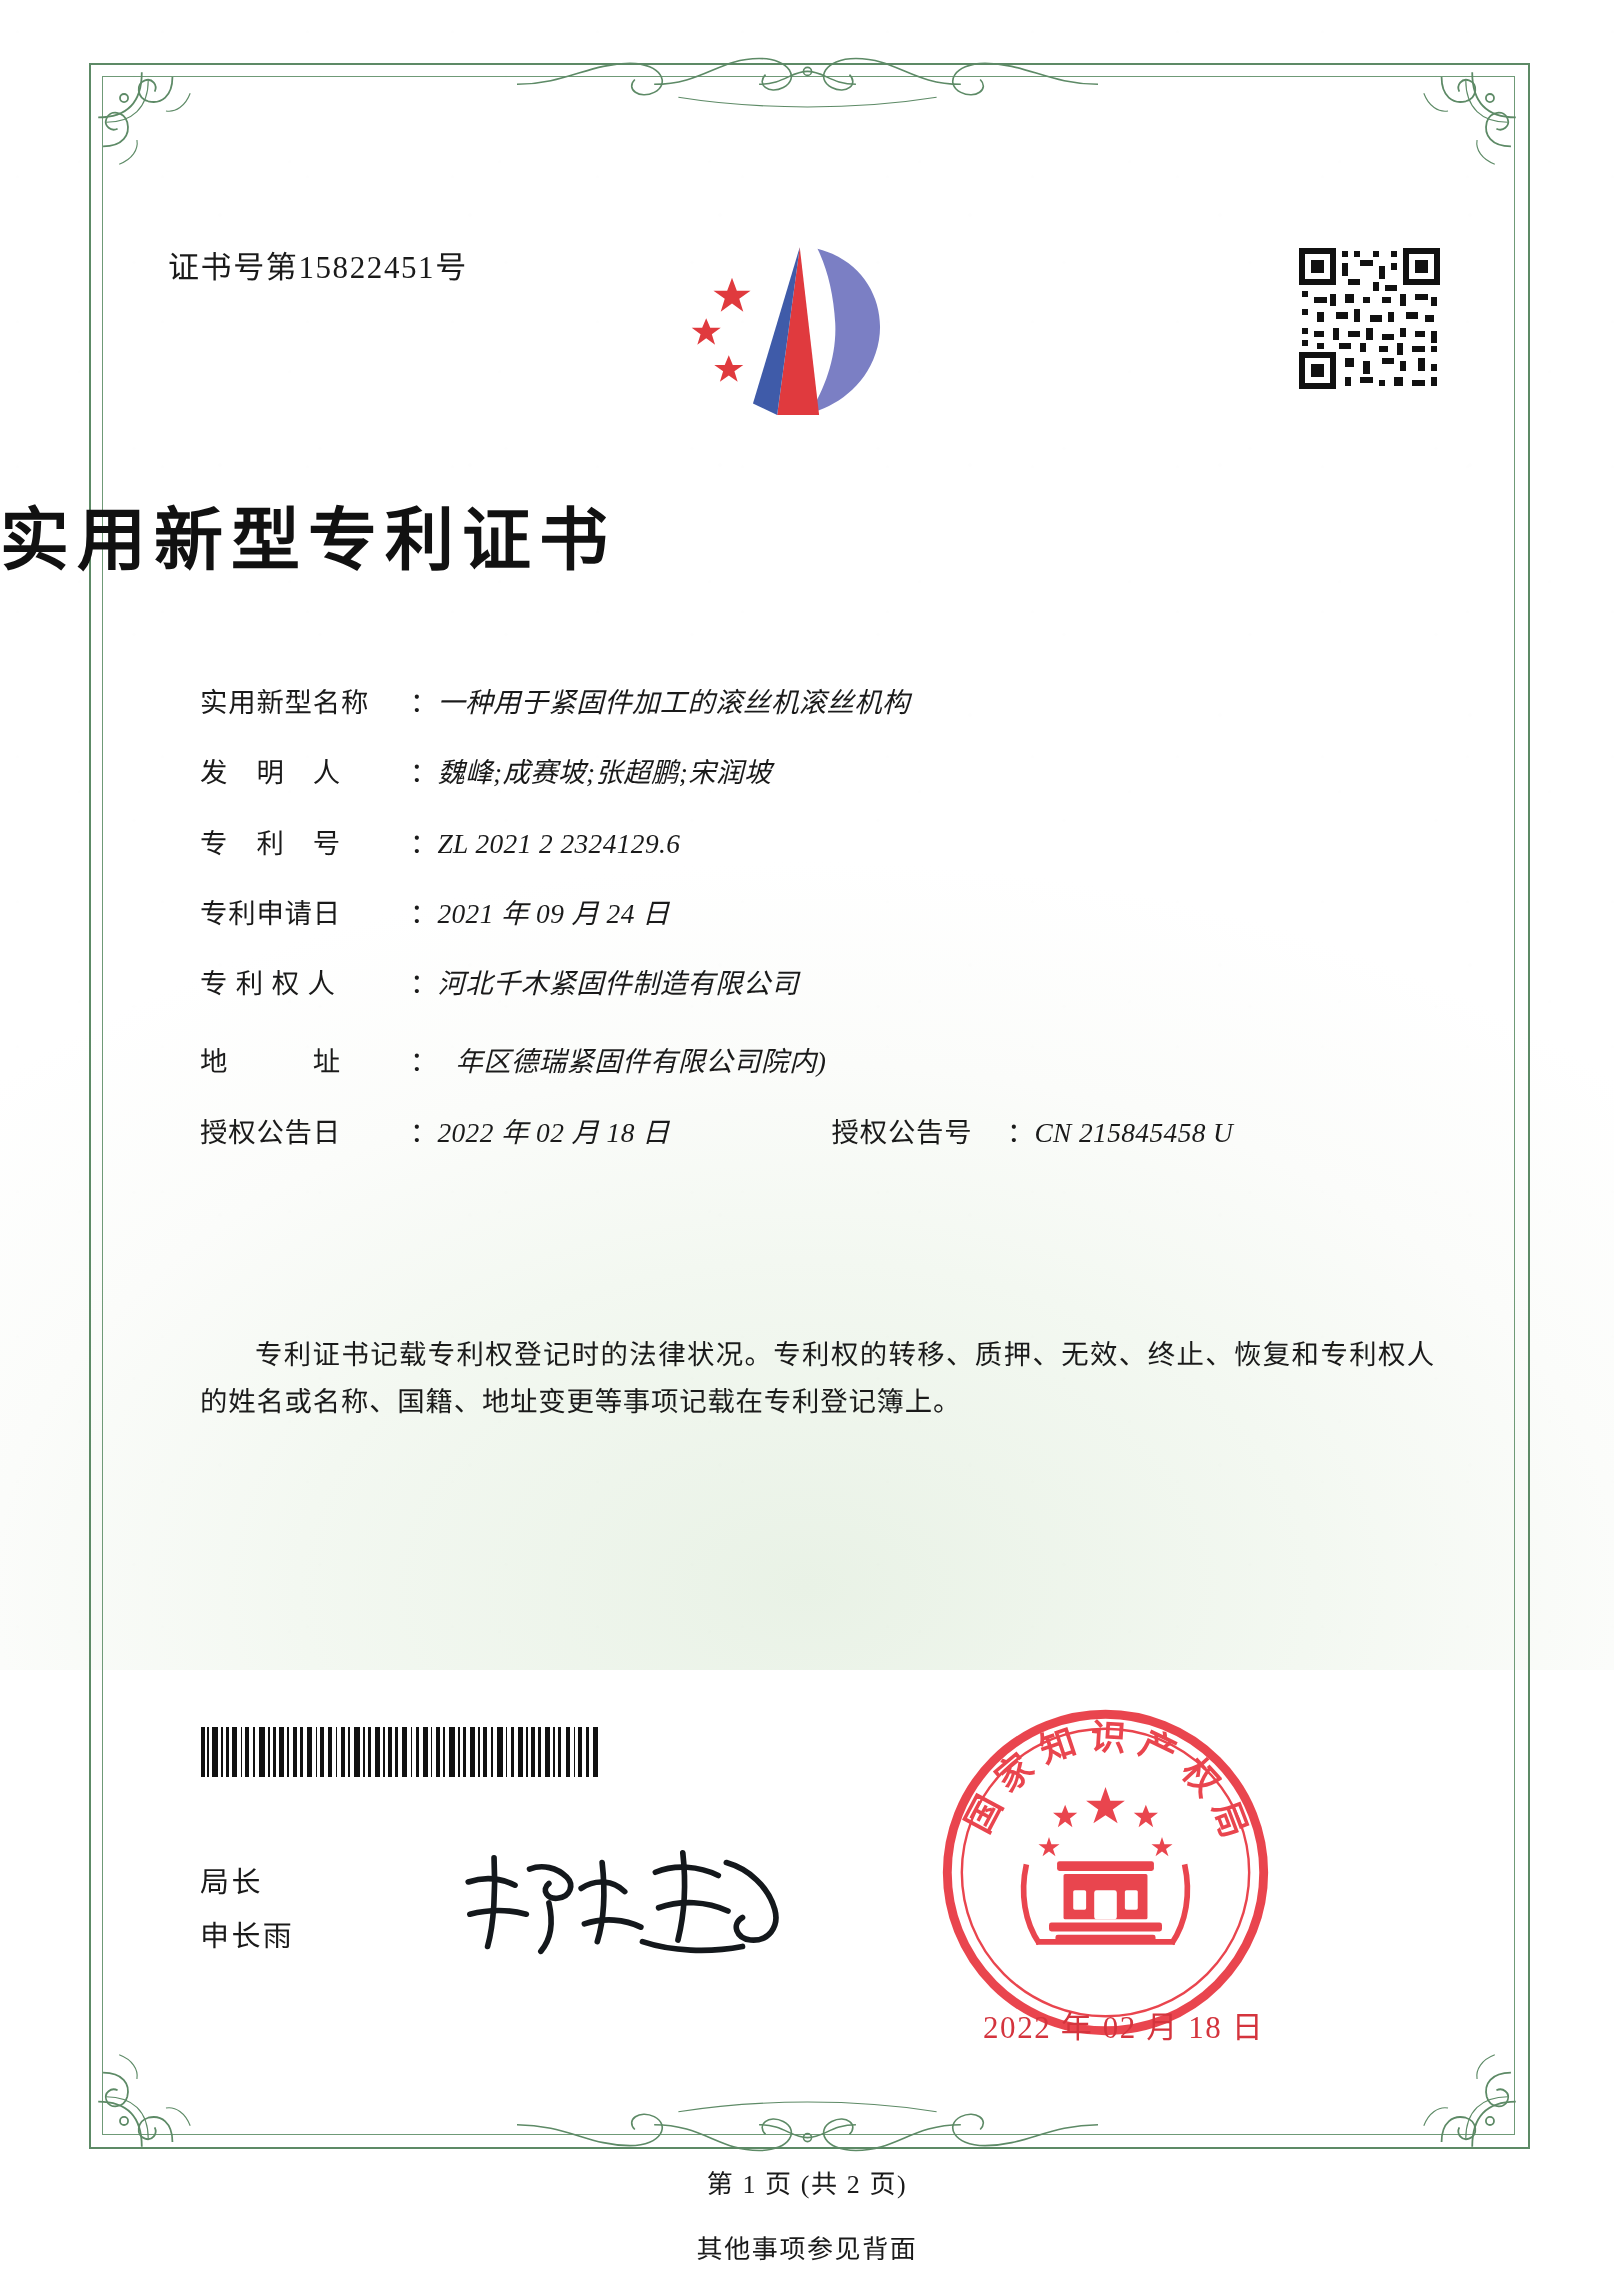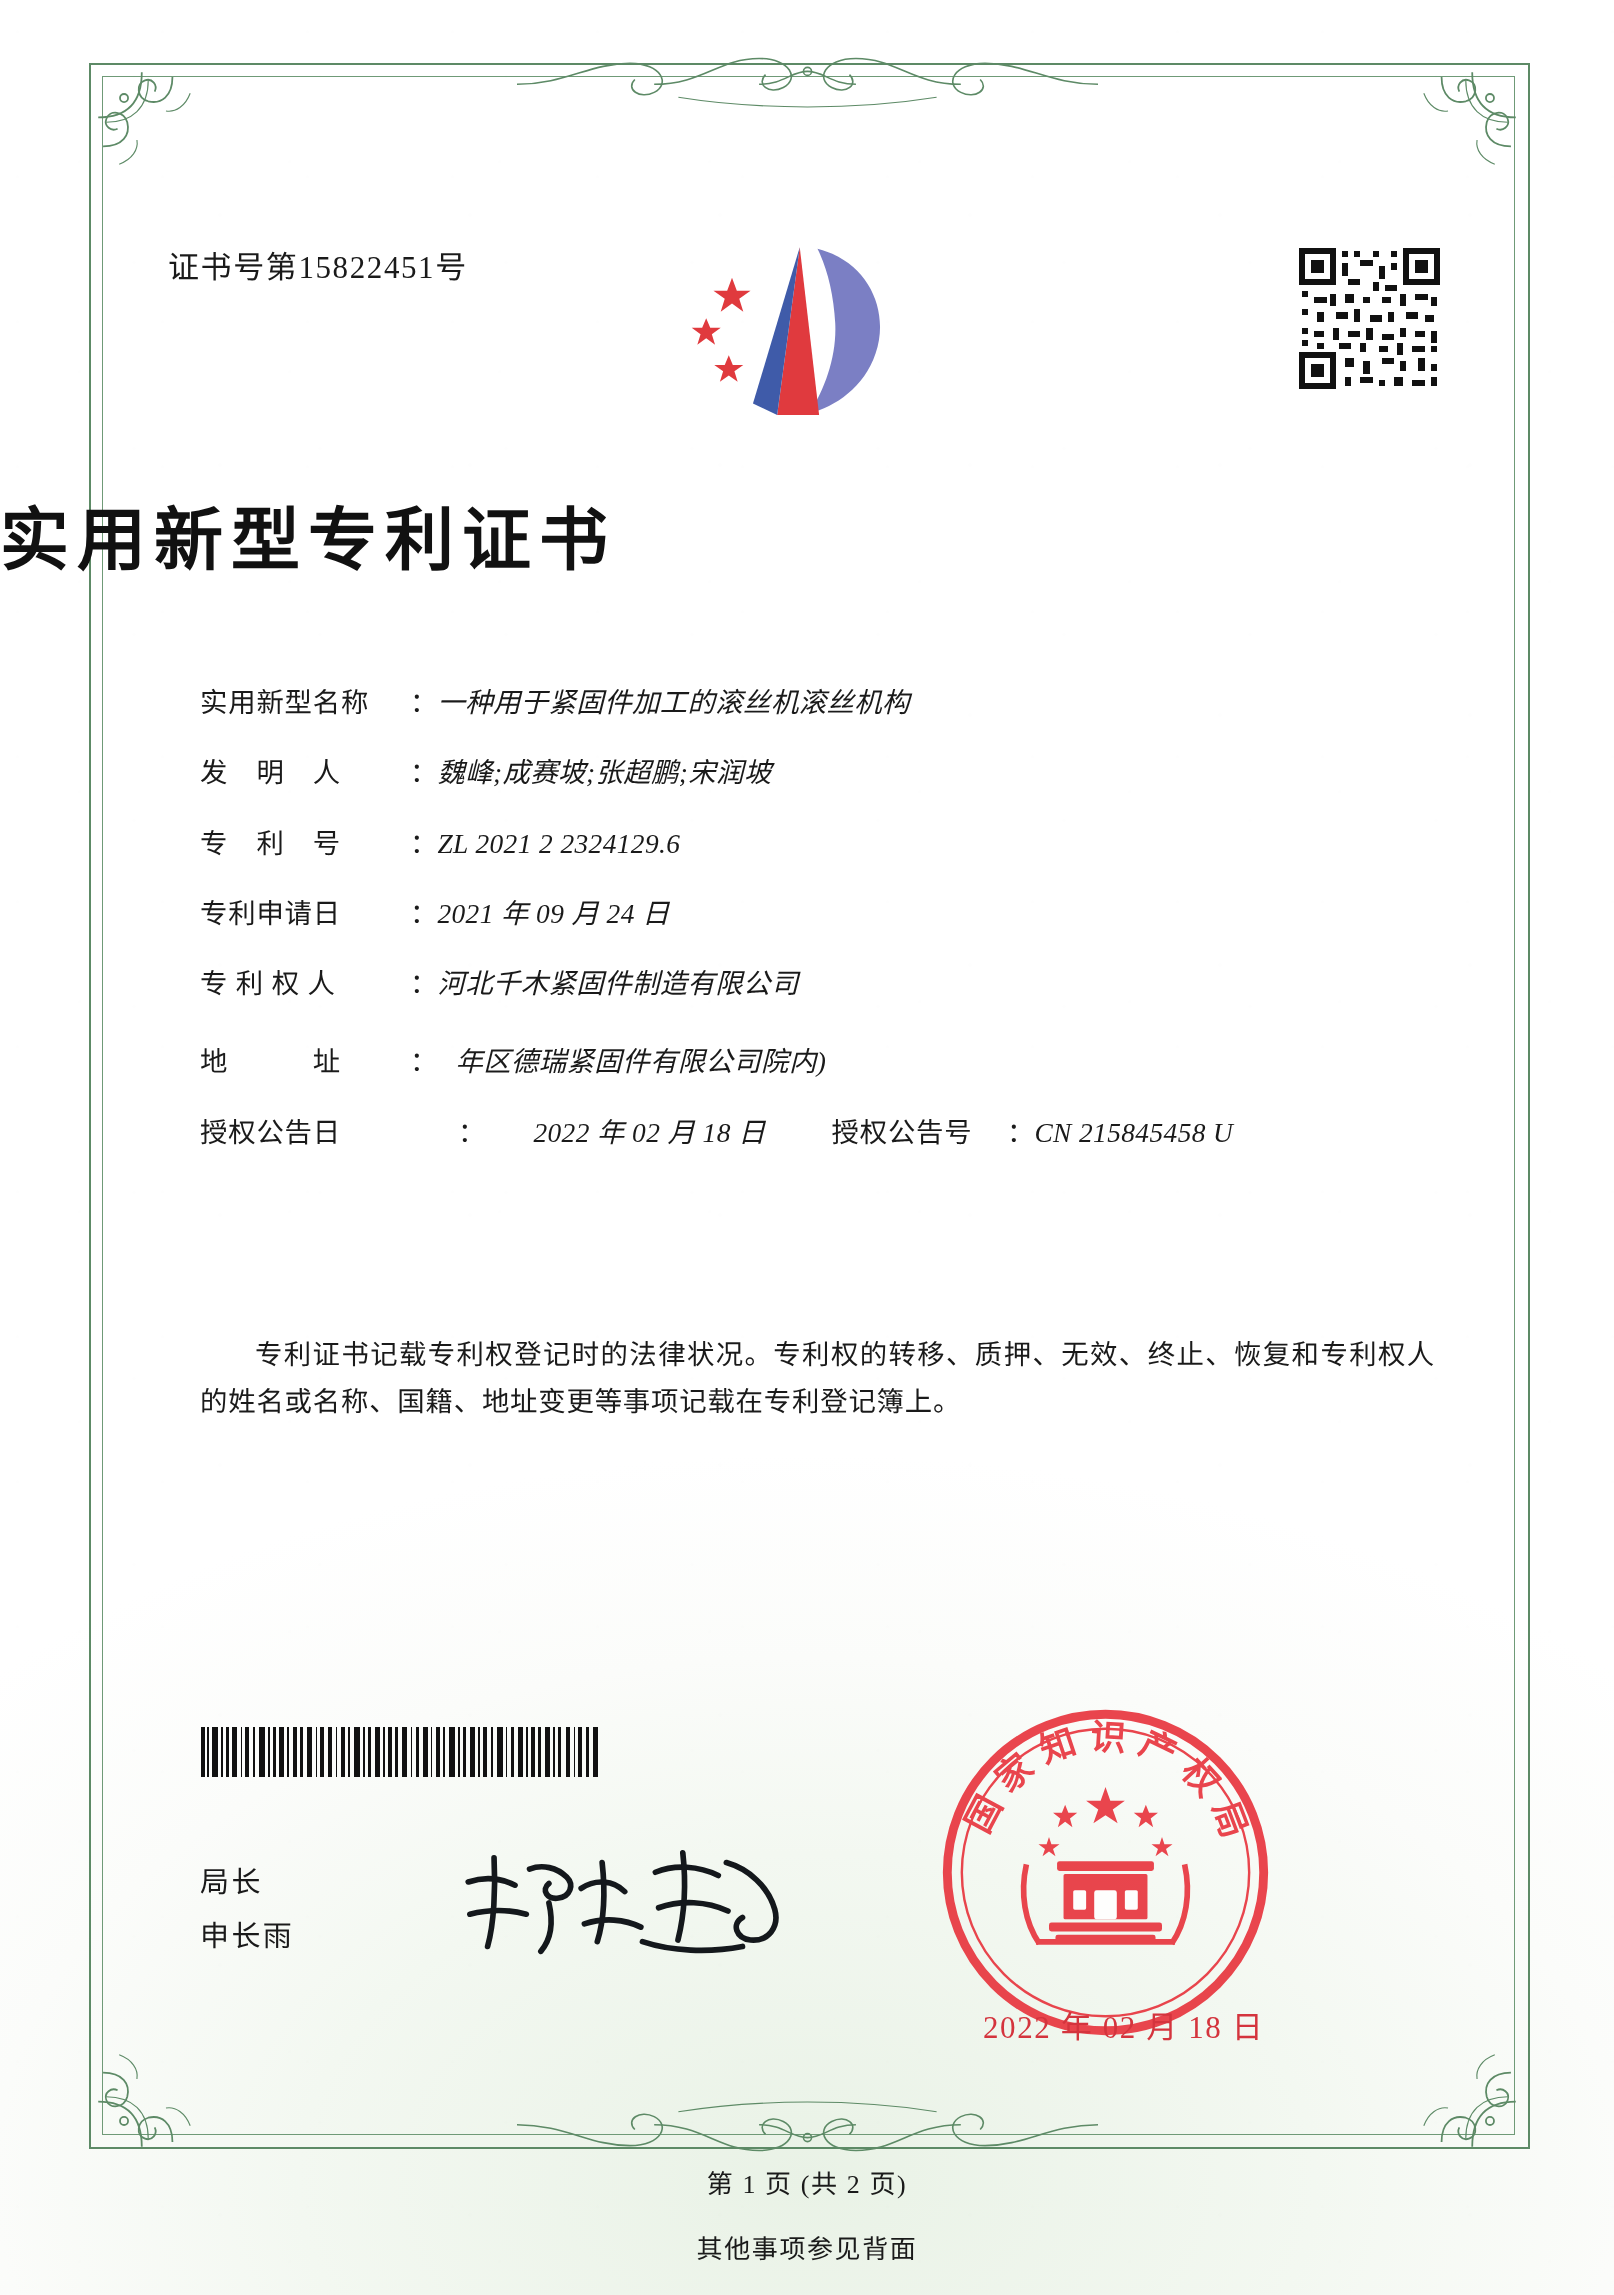--- a/index.html
+++ b/index.html
@@ -15,21 +15,21 @@
     color: #1a1a1a;
     position: relative;
     overflow: hidden;
   }
 
   
   .page {
     position: absolute;
     left: 0; top: 0;
     width: 1614px;
-    height: 2295px;
+    height: 1670px;
     background:
       radial-gradient(ellipse 1130px 726px at 50% 95%, #e9f2e6 0%, #f3f8f1 45%, #fbfcfa 72%, #ffffff 100%),
       linear-gradient(180deg, #ffffff 0%, #fdfdfb 55%, #f4f8f2 100%);
   }
 
   
   .paper-noise {
     position: absolute; inset: 0;
     opacity: .5;
     background-image:
@@ -148,21 +148,21 @@
     display: block;
     margin-top: 8px;
     margin-left: 18px;
   }
 
   .dual-row {
     display: flex;
     align-items: flex-start;
     margin-bottom: 32px;
   }
-  .dual-left { flex: 0 0 597px; display: flex; gap: 48px; }
+  .dual-left { flex: 0 0 597px; display: flex; }
   .dual-right { flex: 1 1 auto; display: flex; }
   .dual-left .field-label { flex: 0 0 210px; }
   .dual-right .field-label { flex: 0 0 210px; text-align: center; }
 
   
   .paragraphs {
     position: absolute;
     left: 200px; top: 1332px;
     width: 1235px;
     font-size: 27.4px;

